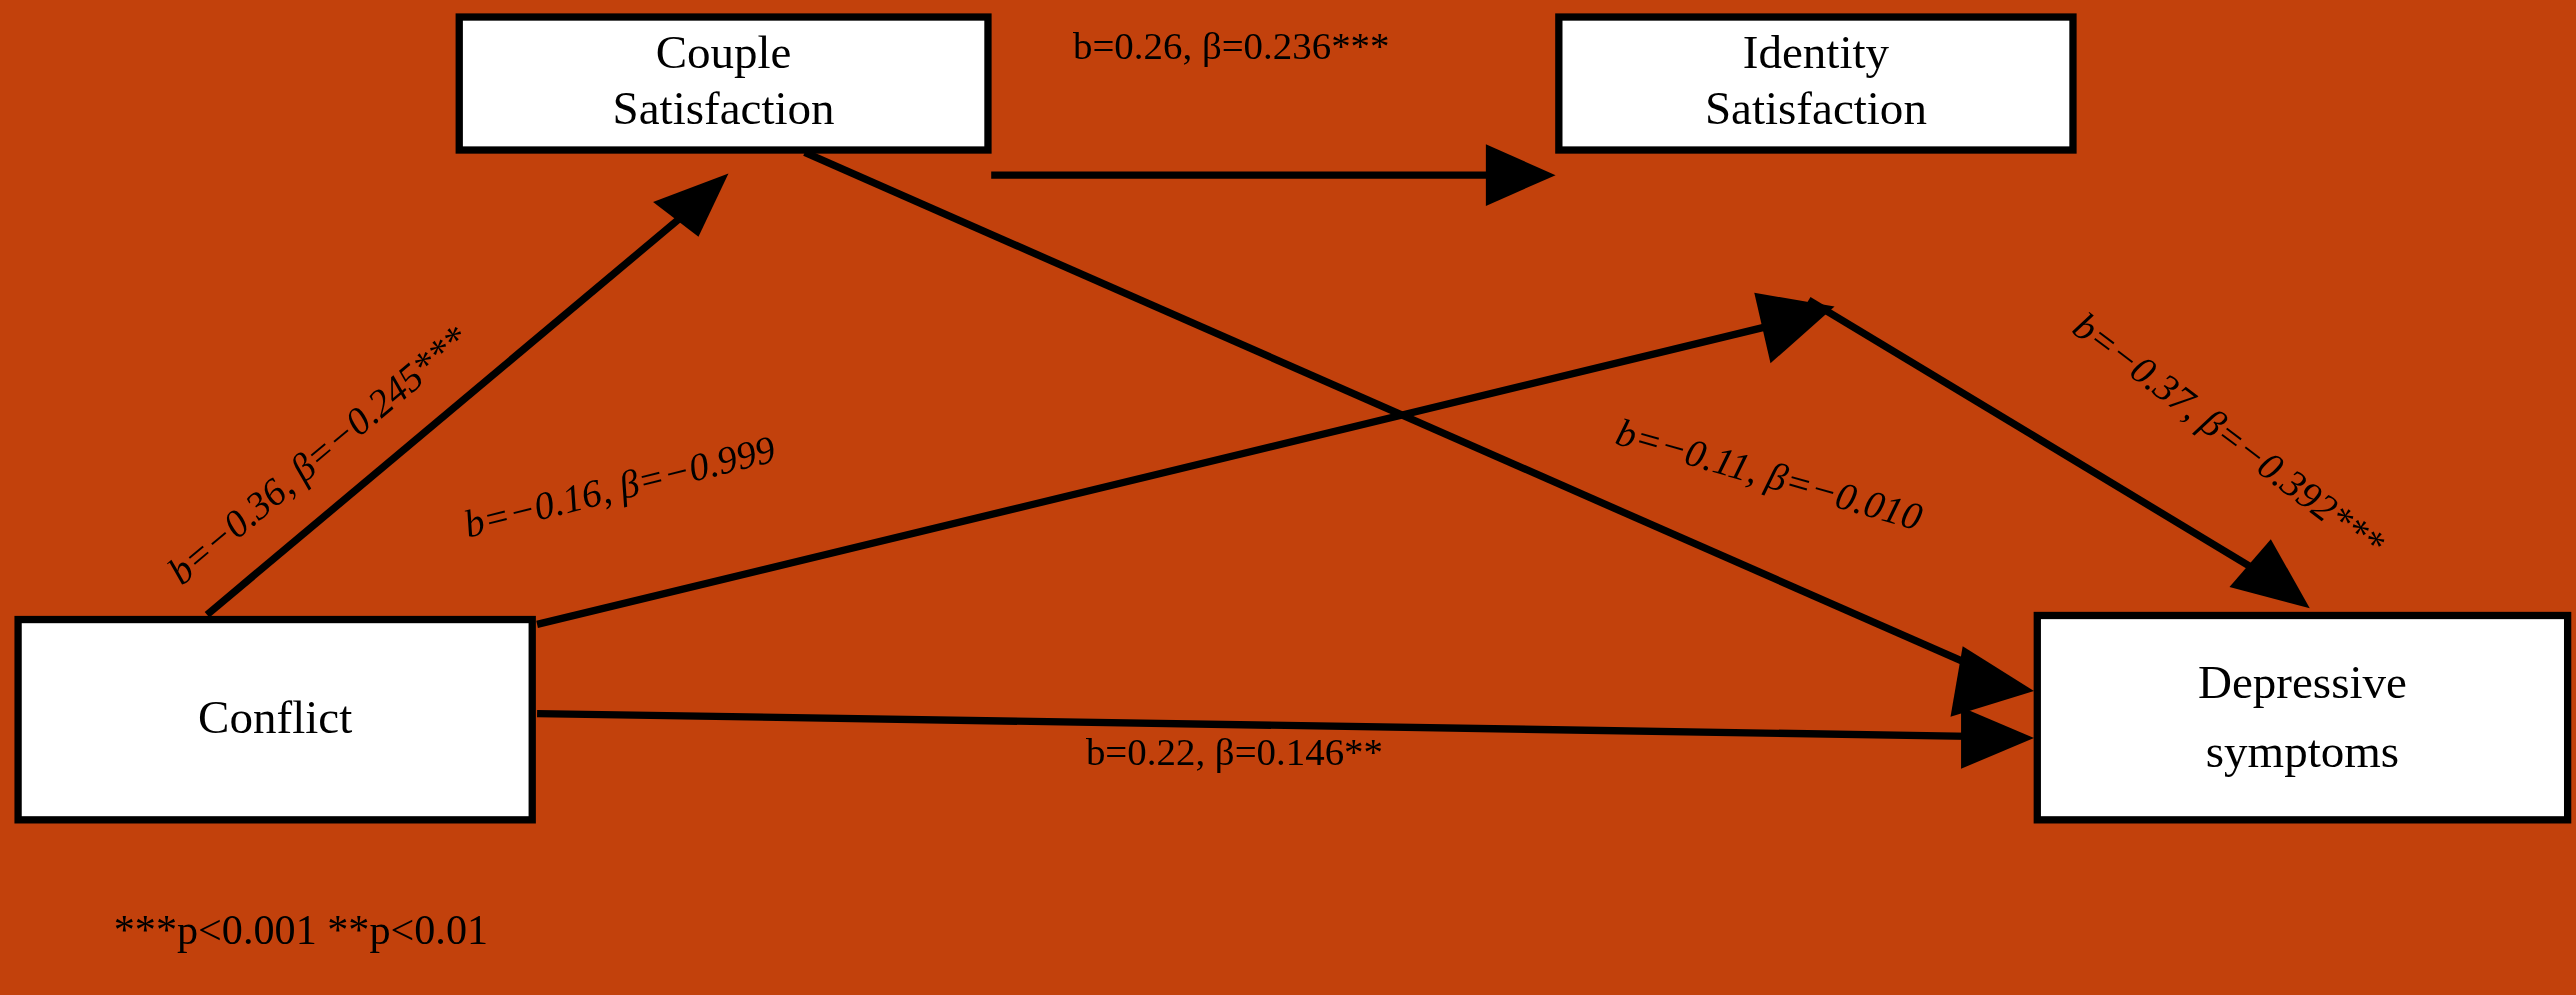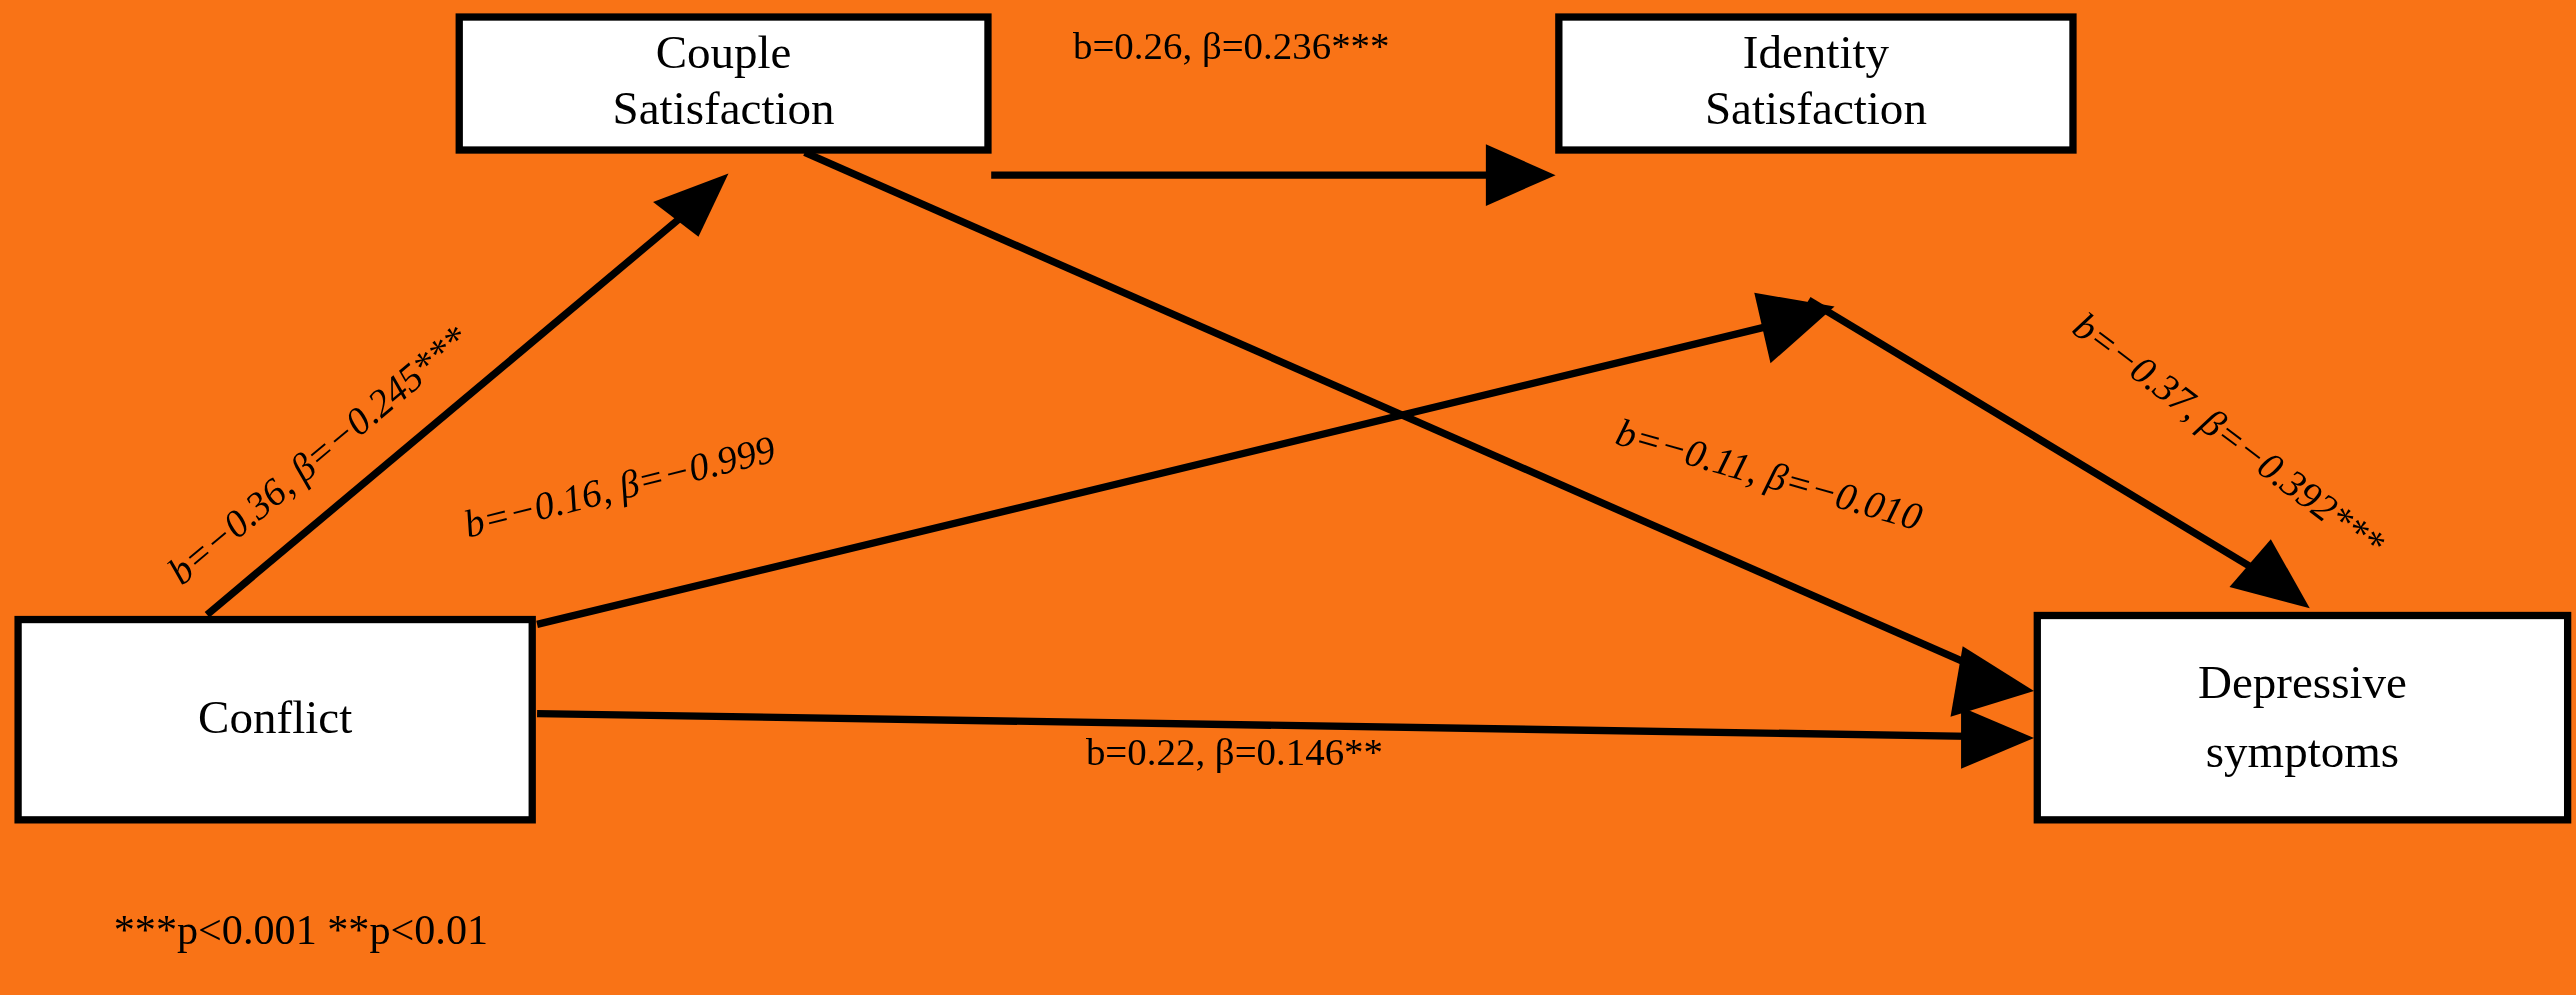--- a/index.html
+++ b/index.html
@@ -9,21 +9,21 @@
     background: #ffffff;
   }
   body {
     font-family: "Liberation Serif", "DejaVu Serif", serif;
     color: #000000;
   }
   #diagram-root {
     position: relative;
     width: 2576px;
     height: 995px;
-    background: #f97316;
+    background: #c2410c;
     overflow: hidden;
   }
   svg#path-canvas {
     position: absolute;
     left: 0;
     top: 0;
     width: 2576px;
     height: 995px;
     display: block;
   }

